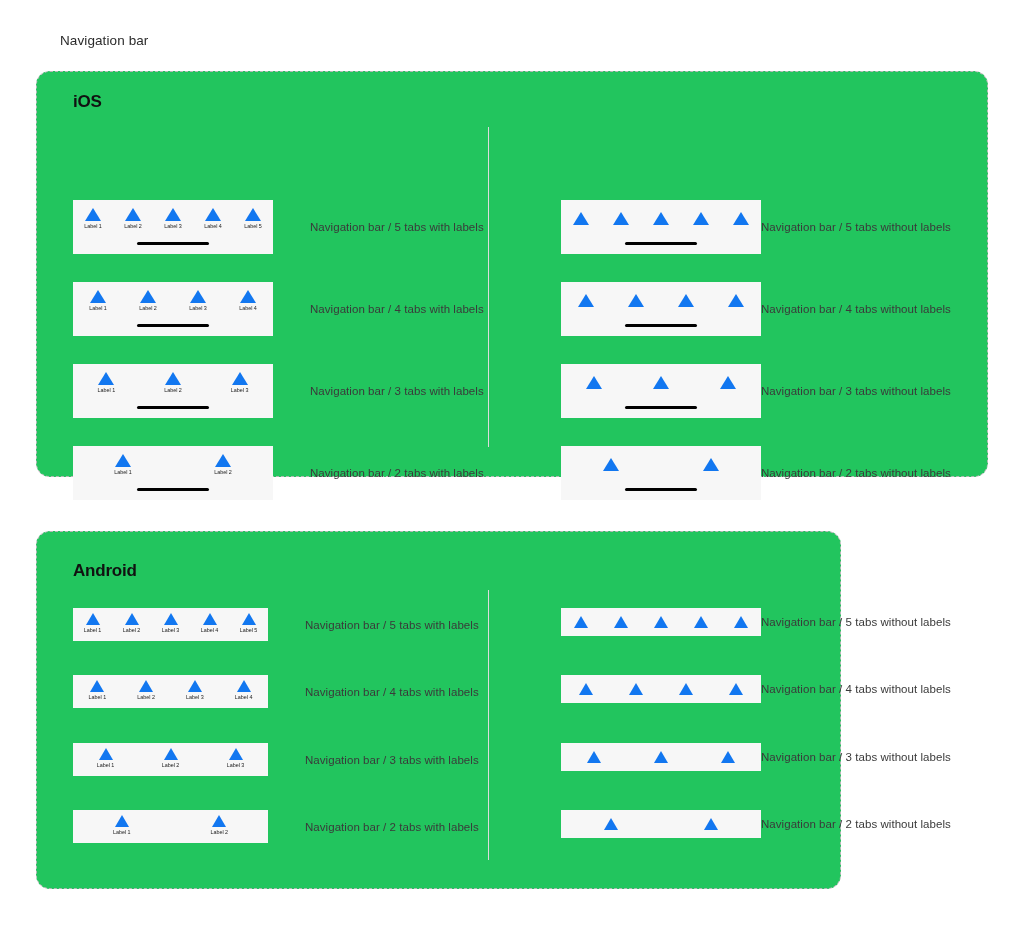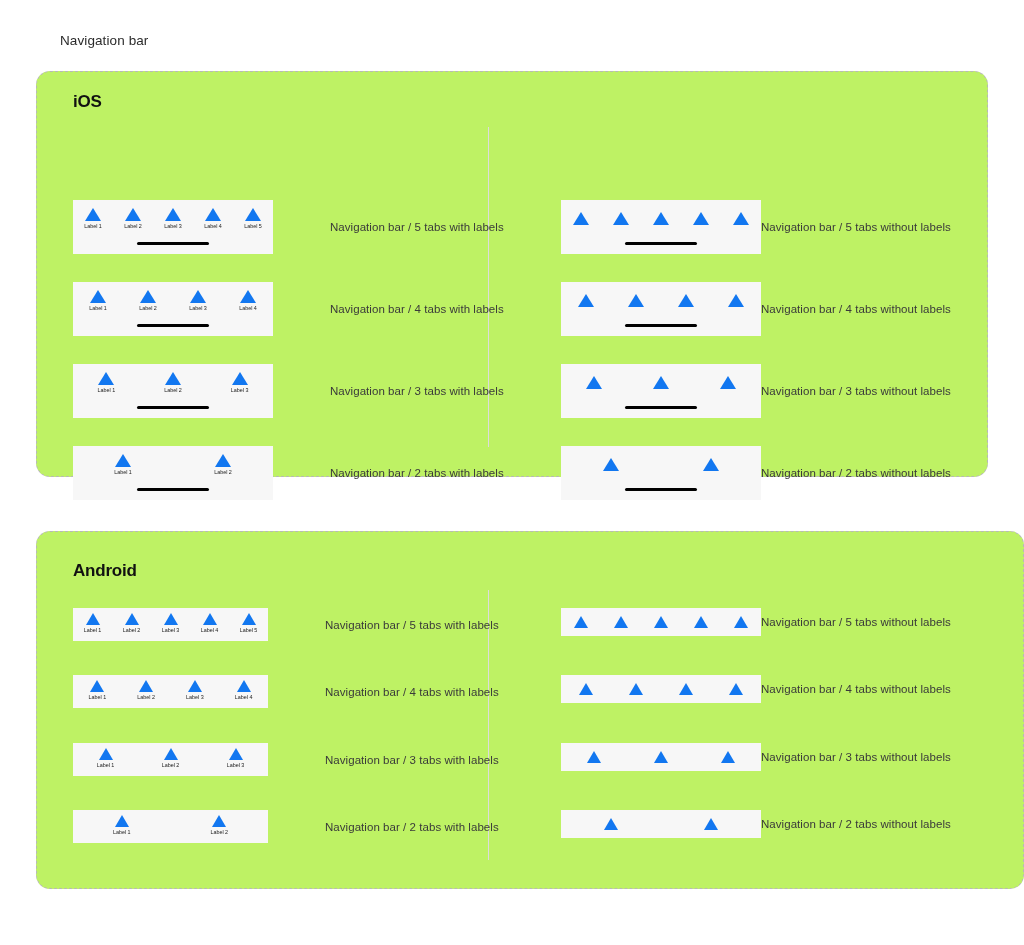--- a/index.html
+++ b/index.html
@@ -25,24 +25,24 @@
     font-weight: 400;
     color: #2b2b2b;
     letter-spacing: 0.1px;
   }
 
   .card {
     position: absolute;
     left: 36px;
     border: 1px dashed #b8b8b8;
     border-radius: 14px;
-    background: #bef264;
+    background: #22c55e;
   }
   .card.ios     { top: 71px;  width: 952px; height: 406px; }
-  .card.android { top: 531px; width: 988px; height: 358px; }
+  .card.android { top: 531px; width: 805px; height: 358px; }
 
   .platform-title {
     position: absolute;
     left: 36px;
     font-size: 17px;
     font-weight: 700;
     color: #111111;
     letter-spacing: -0.2px;
   }
   .card.ios .platform-title     { top: 20px; }
@@ -137,21 +137,21 @@
   }
 
   .caption {
     font-size: 11.5px;
     color: #3a3a3a;
     white-space: nowrap;
     margin-left: 0;
     flex: 0 0 auto;
     letter-spacing: 0.05px;
   }
-  .row.left  .caption { margin-left: 57px; }
+  .row.left  .caption { margin-left: 37px; }
   .row.right .caption { }
 </style>
 </head>
 <body>
 
 <div class="page-title">Navigation bar</div>
 
 <div class="card ios">
   <div class="platform-title">iOS</div>
   <div class="col-divider"></div>

